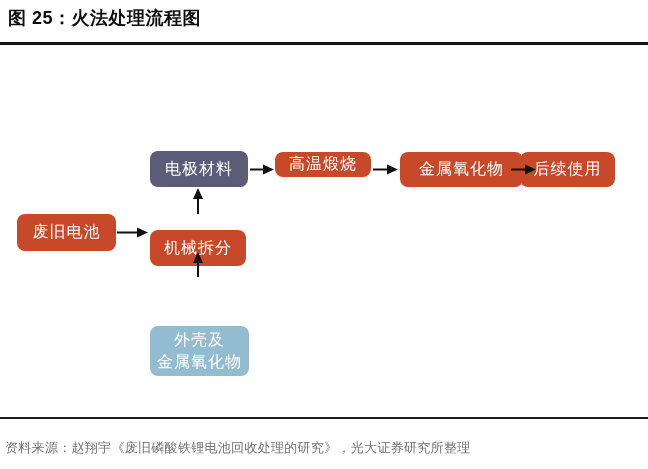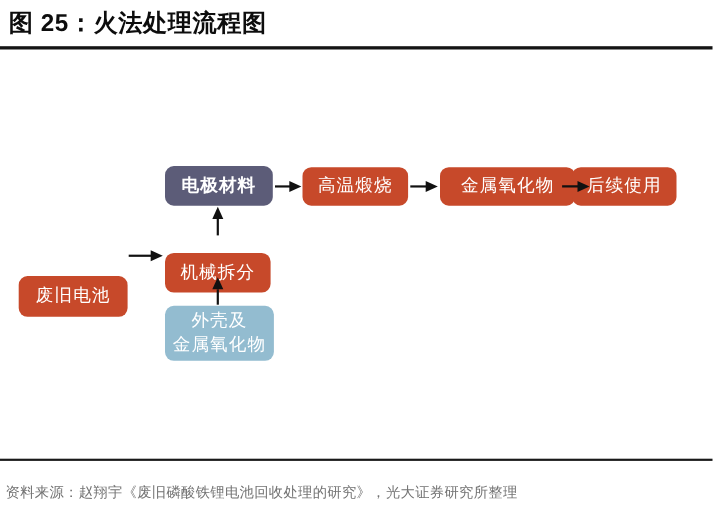--- a/index.html
+++ b/index.html
@@ -1,31 +1,31 @@
 <!DOCTYPE html>
 <html><head>
 <meta charset="utf-8">
 <style>
   html,body{margin:0;padding:0;background:#ffffff;}
   body{font-family:"Liberation Sans","DejaVu Sans",sans-serif;}
   #page{position:relative;width:648px;height:469px;background:#fff;overflow:hidden;}
 
   
-  .fig-title{position:absolute;left:8px;top:6px;font-size:22px;font-weight:700;color:#0d0d0d;letter-spacing:.5px;}
+  .fig-title{position:absolute;left:8px;top:6px;font-size:18px;font-weight:700;color:#0d0d0d;letter-spacing:.5px;}
   .rule-top{position:absolute;left:0;top:42px;width:648px;height:3px;background:#141414;}
 
   
   .node{position:absolute;border-radius:8px;color:#ffffff;display:flex;align-items:center;justify-content:center;
         font-size:16px;letter-spacing:1px;text-align:center;box-sizing:border-box;}
   .node-red{background:#c7492a;}
-  .node-purple{background:#5c5c78;font-weight:bold;}
-  .node-blue{background:#93bcd0;}
+  .node-purple{background:#5c5c78;}
+  .node-blue{background:#93bcd0;margin-top:48px;}
 
   #n-electrode  {left:150px;top:151px;width:98px;height:36px;}
-  #n-calcine    {left:275px;top:152px;width:96px;height:35px;}
+  #n-calcine    {left:275px;top:152px;width:96px;height:25px;}
   #n-metal      {left:400px;top:152px;width:123px;height:35px;}
   #n-subsequent {left:520px;top:152px;width:95px;height:35px;}
   #n-waste      {left:17px;top:214px;width:99px;height:37px;}
   #n-mech       {left:150px;top:230px;width:96px;height:36px;}
   #n-shell      {left:150px;top:278px;width:99px;height:50px;flex-direction:column;line-height:1.35;}
 
   
   #arrows{position:absolute;left:0;top:0;width:648px;height:469px;pointer-events:none;}
 
   
@@ -49,21 +49,21 @@
   </div>
 
   <div class="node node-red" id="n-metal" style="background: rgb(199, 73, 42);">
     <span>金属氧化物</span>
   </div>
 
   <div class="node node-red" id="n-subsequent" style="background: rgb(199, 73, 42);">
     <span>后续使用</span>
   </div>
 
-  <div class="node node-red" id="n-waste" style="background: rgb(199, 73, 42); margin-top: 37px;">
+  <div class="node node-red" id="n-waste" style="background: rgb(199, 73, 42);">
     <span>废旧电池</span>
   </div>
 
   <div class="node node-red" id="n-mech" style="background: rgb(199, 73, 42);">
     <span>机械拆分</span>
   </div>
 
   <div class="node node-blue" id="n-shell" style="background: rgb(147, 188, 208);">
     <span>外壳及</span>
     <span>金属氧化物</span>

